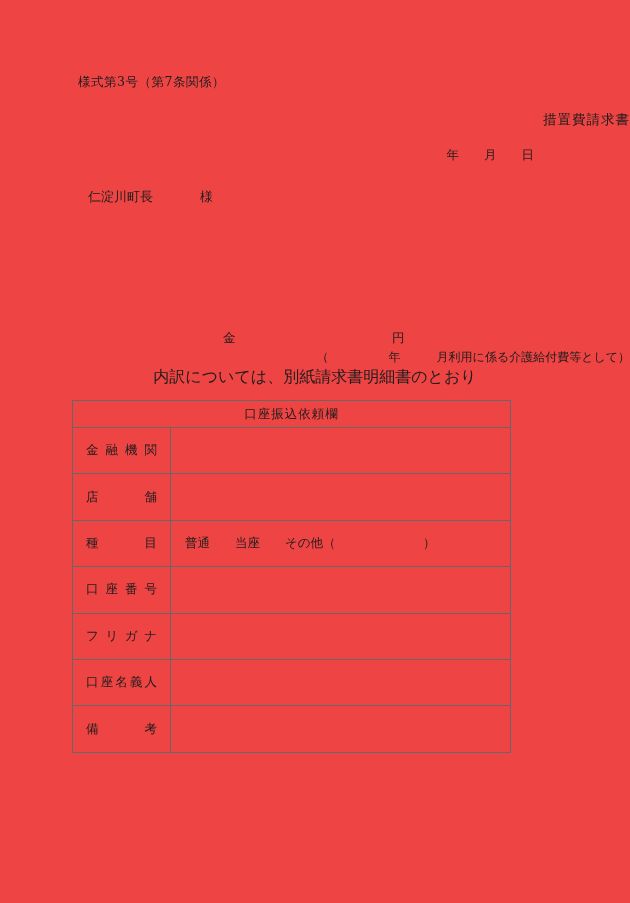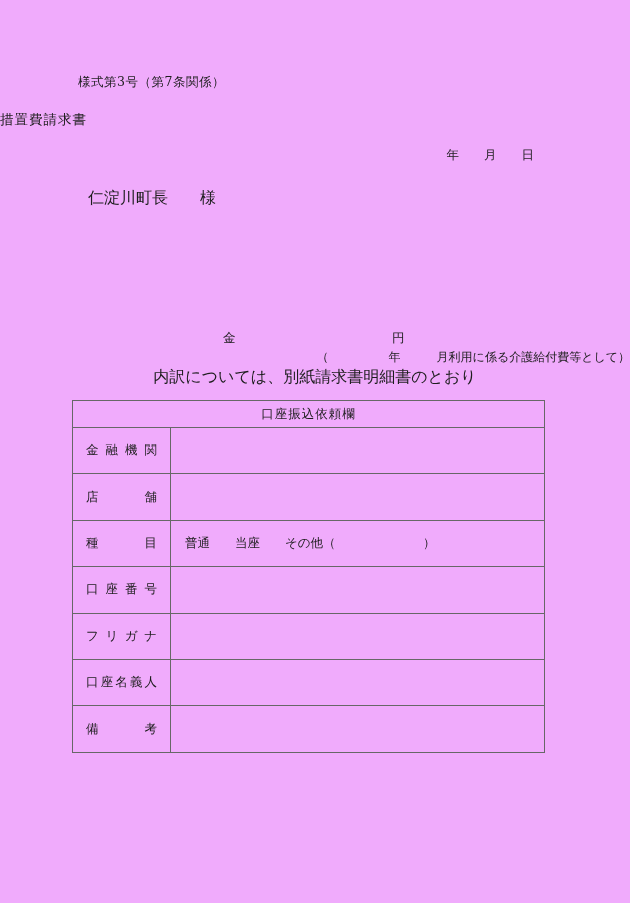--- a/index.html
+++ b/index.html
@@ -1,42 +1,42 @@
 <!DOCTYPE html>
 <html><head>
 <meta charset="utf-8">
 <style>
   html, body { margin:0; padding:0; background:#e8e8e8; }
   .page {
     position: relative;
     width: 630px;
     height: 903px;
     margin: 0 auto;
-    background: #f0abfc;
+    background: #ef4444;
     color: #1d1d1d;
     font-family: "DejaVu Serif", "Liberation Serif", serif;
     font-size: 12.5px;
     overflow: hidden;
   }
   .abs { position: absolute; }
 
   .form-number { left: 78px; top: 74px; letter-spacing: 0.5px; }
 
   .doc-title {
     left: 0; top: 111px; width: 100%;
-    text-align: left; font-size: 13.5px; letter-spacing: 1px;
+    text-align: right; font-size: 13.5px; letter-spacing: 1px;
   }
 
   .date-line {
     left: 0; top: 147px; width: 100%;
     box-sizing: border-box; padding-right: 96px;
     text-align: right;
   }
 
-  .addressee-line { left: 0; top: 188px; width: 100%; height: 16px; font-size: 16px; }
+  .addressee-line { left: 0; top: 188px; width: 100%; height: 16px; font-size: 13px; }
   .addressee-name { position: absolute; left: 88px; top: 0; }
   .addressee-honorific { position: absolute; left: 200px; top: 0; }
 
   .sender-block { left: 340px; top: 215px; width: 206px; line-height: 22px; }
   .sender-row { display: block; }
   .sender-row-rep { display: flex; justify-content: space-between; align-items: center; }
   .seal {
     display: inline-flex; align-items: center; justify-content: center;
     width: 13px; height: 13px;
     border: 1px solid #3c3c3c; border-radius: 50%;
@@ -47,21 +47,21 @@
 
   .amount-line { left: 0; top: 330px; width: 100%; height: 16px; }
   .amount-prefix { position: absolute; left: 223px; top: 0; }
   .amount-suffix { position: absolute; left: 392px; top: 0; }
 
   .period-line   { left: 0; top: 349px; width: 100%; text-align: right; font-size: 12px; }
   .breakdown-line{ left: 0; top: 367px; width: 100%; text-align: center; font-size: 16px; }
 
   table.account-table {
     position: absolute; left: 72px; top: 400px;
-    width: 473px;
+    width: 439px;
     border-collapse: collapse;
     table-layout: fixed;
     font-size: 12.5px;
     color: #1d1d1d;
   }
   .account-table td {
     border: 1px solid #676767;
     vertical-align: middle;
   }
   .table-header-cell {

